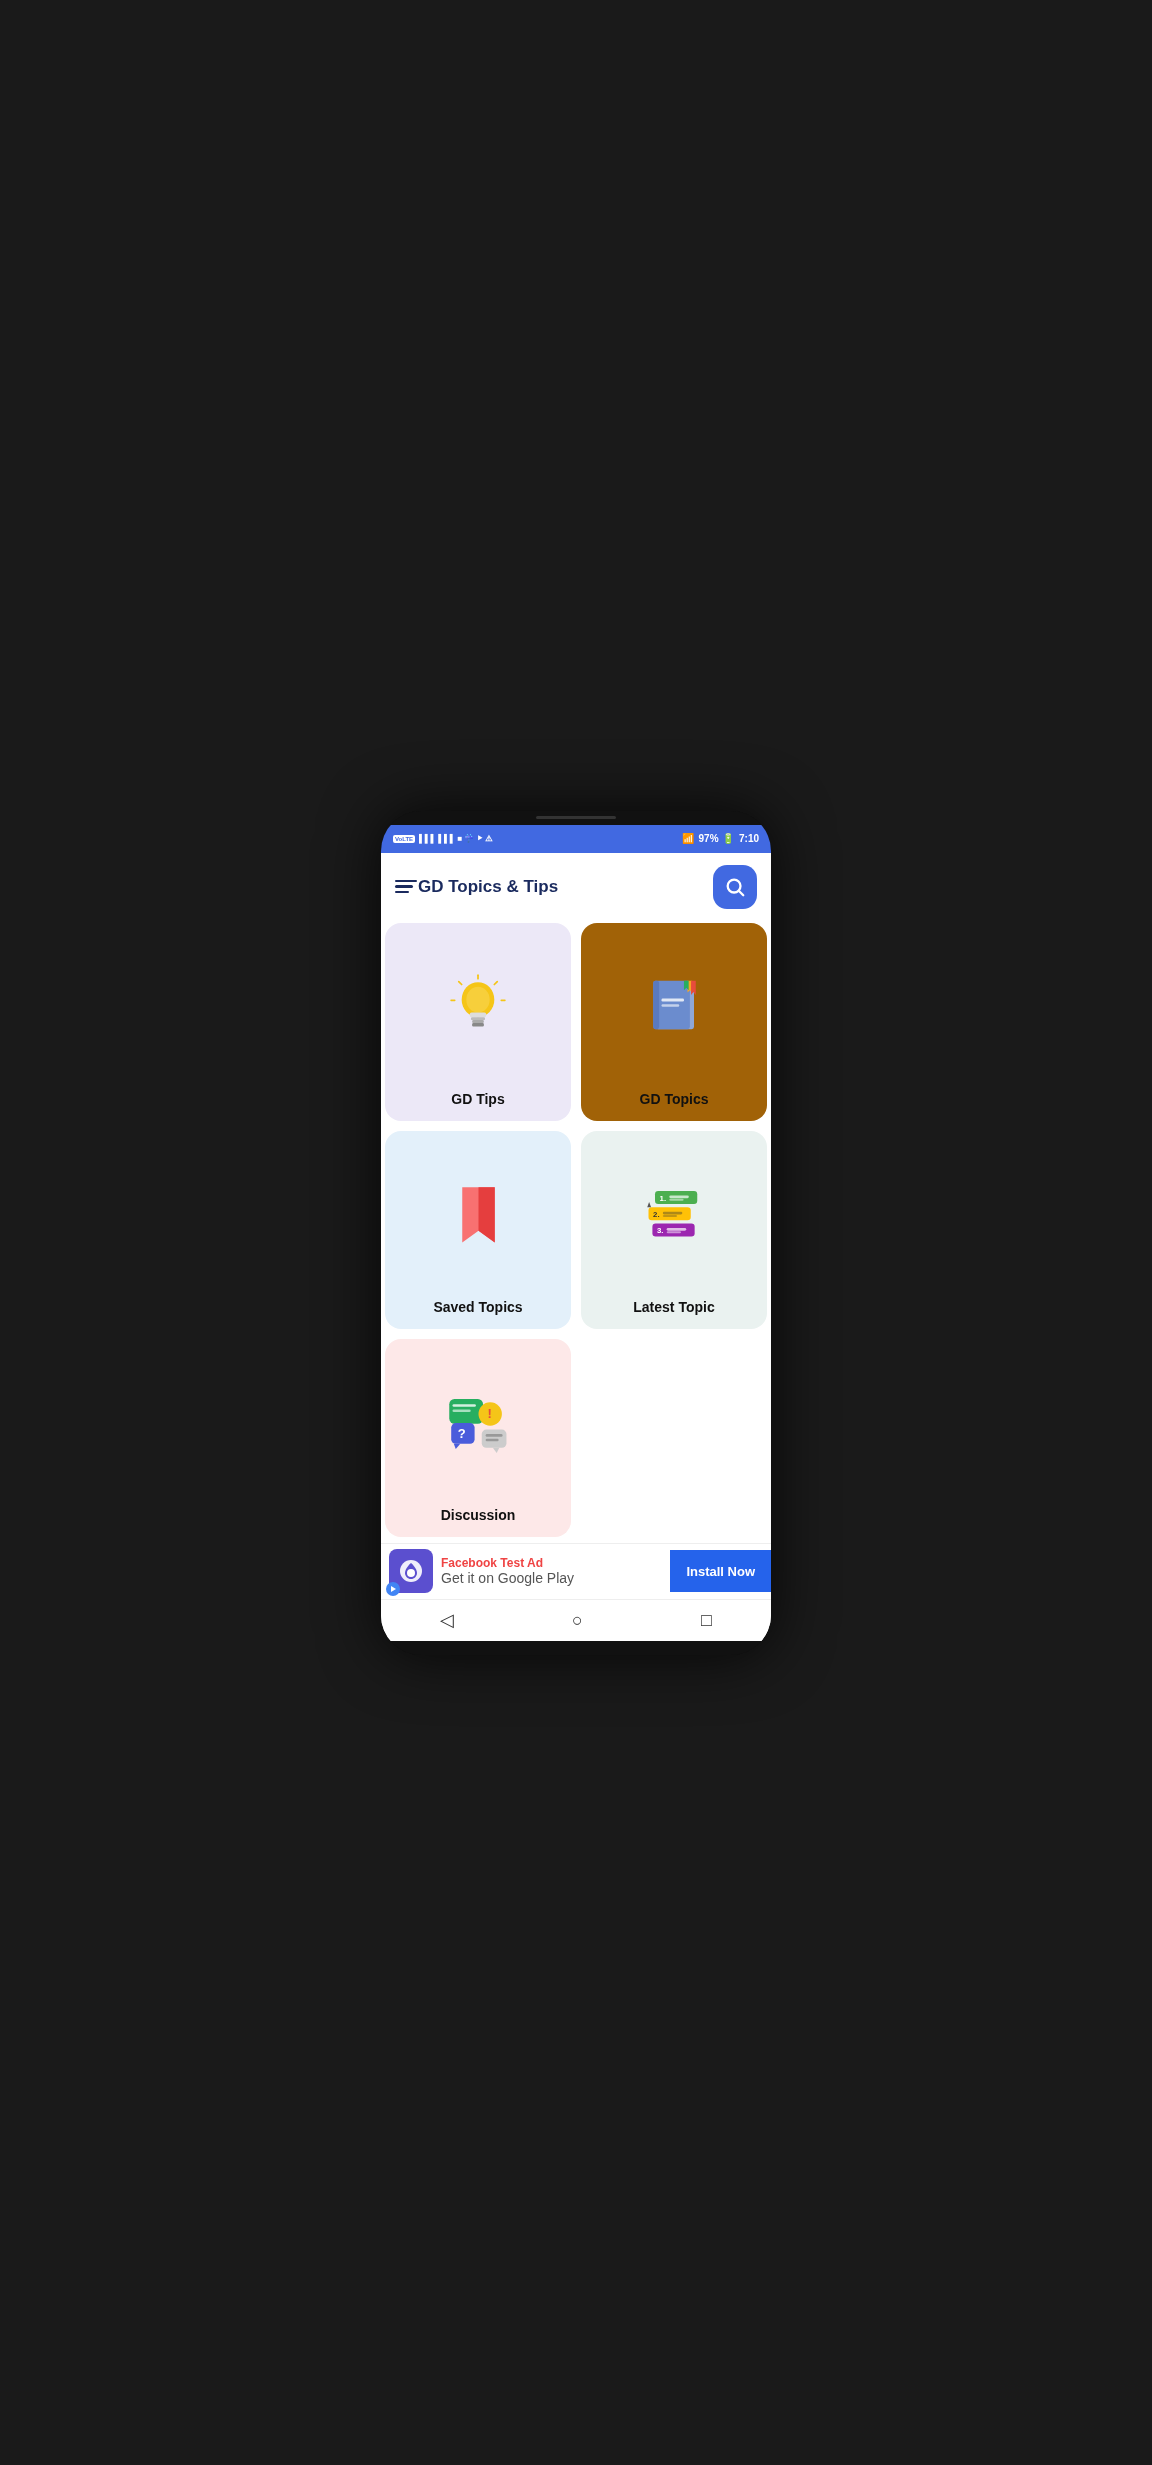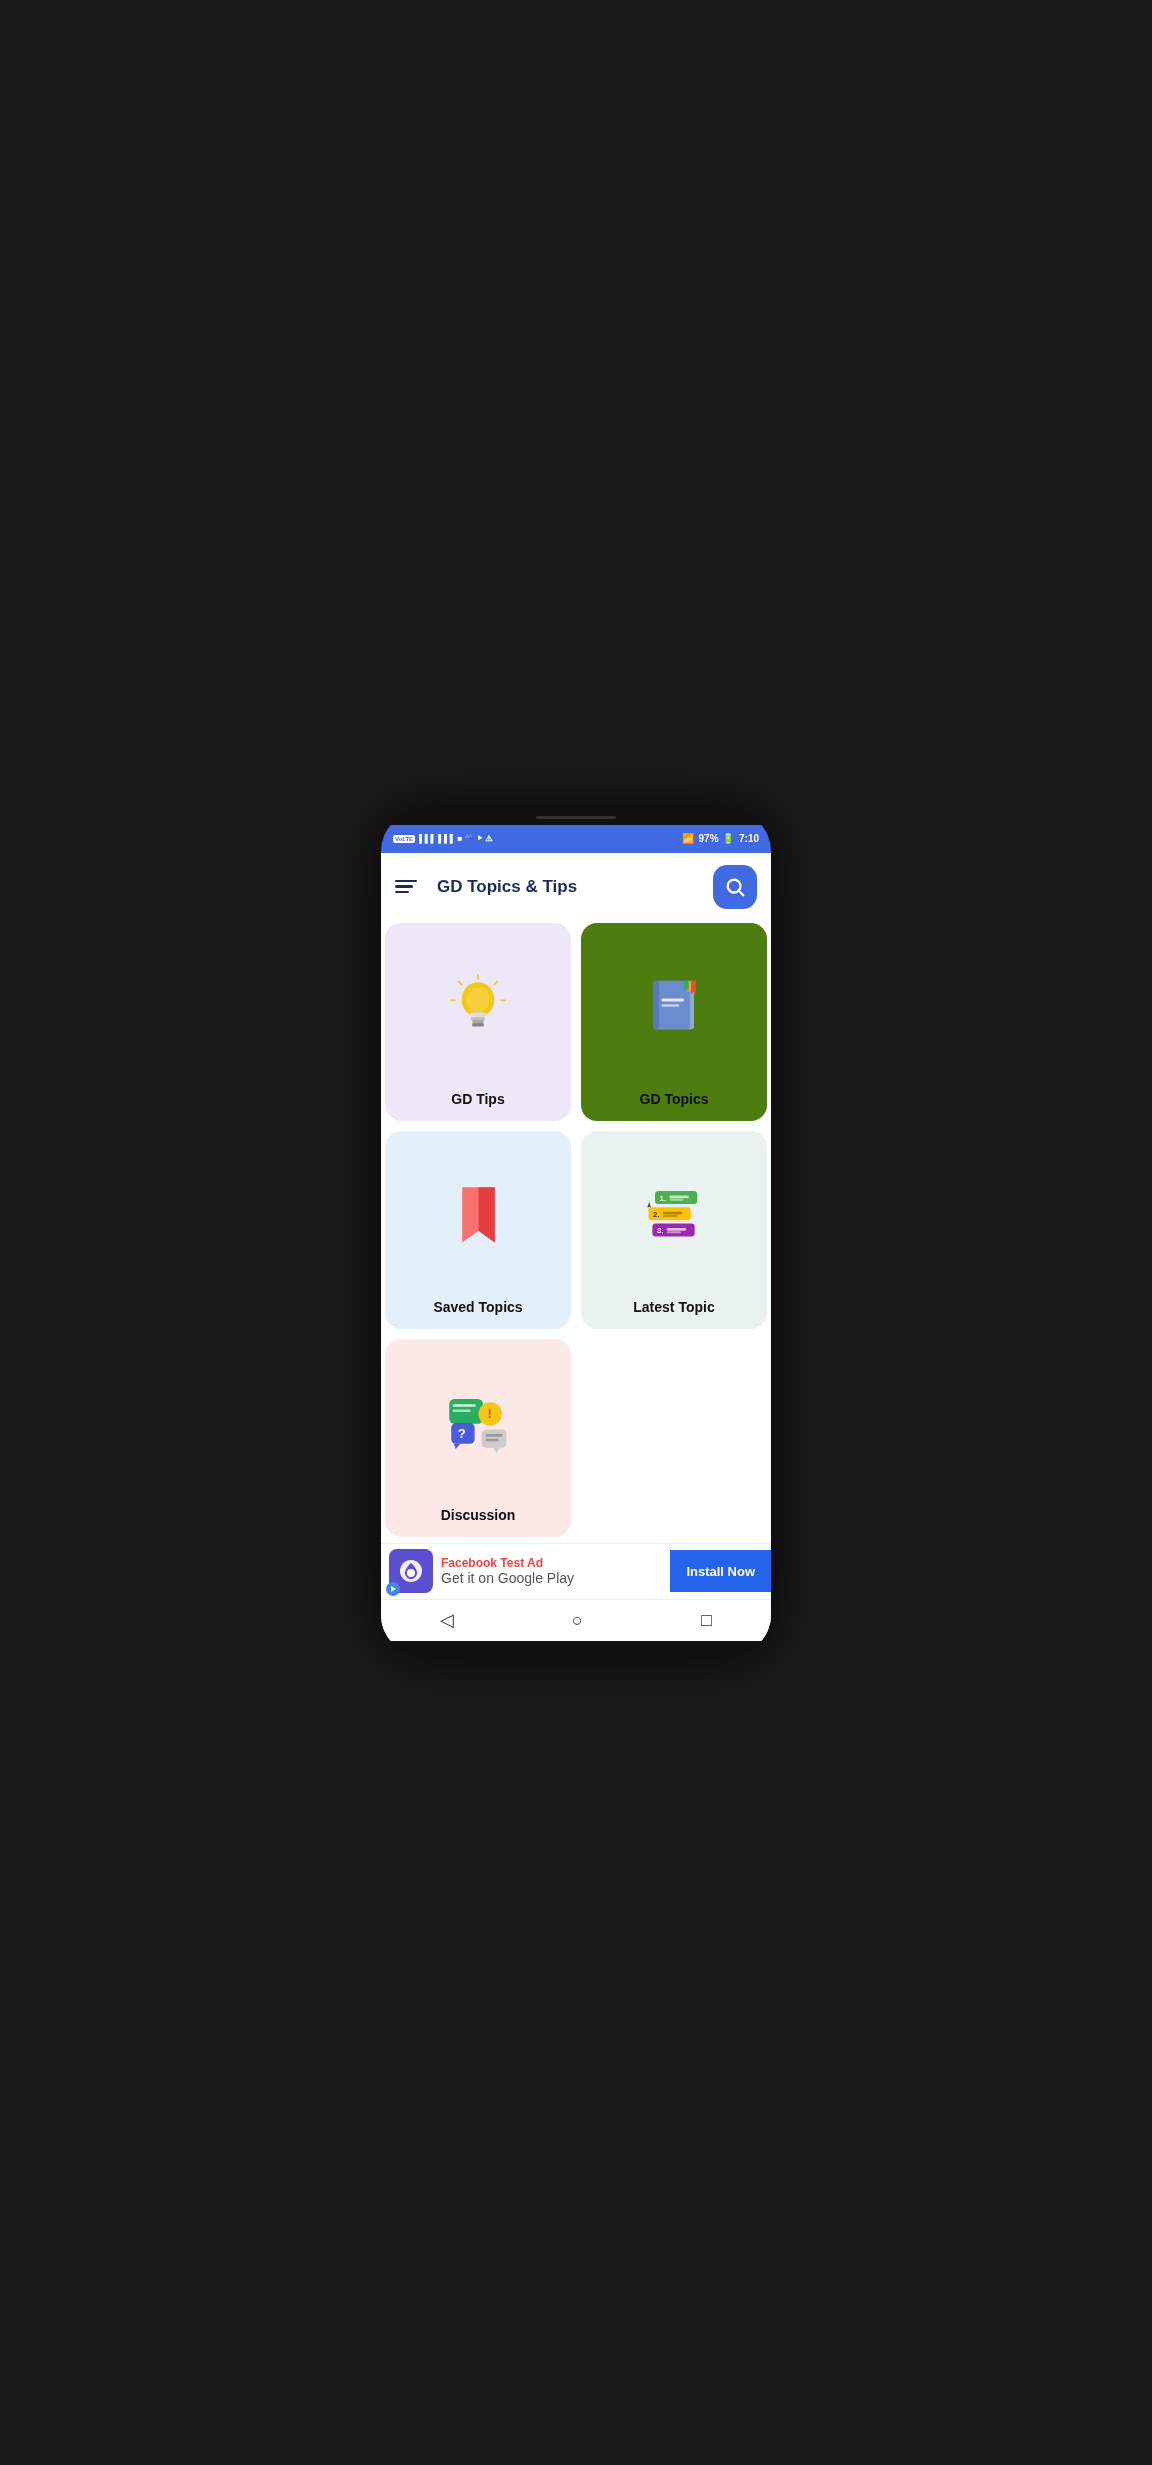--- a/index.html
+++ b/index.html
@@ -88,21 +88,21 @@
       background: white;
       padding: 12px 14px 8px;
       display: flex;
       justify-content: space-between;
       align-items: center;
     }
 
     .header-left {
       display: flex;
       align-items: center;
-      gap: 20px;
+      gap: 1px;
     }
 
     .hamburger-icon {
       display: flex;
       flex-direction: column;
       gap: 3px;
     }
 
     .hamburger-icon span {
       display: block;
@@ -165,21 +165,21 @@
     .card-label {
       font-size: 14px;
       font-weight: 700;
       color: #111;
       margin-top: 8px;
       text-align: center;
     }
 
     
     .card-gd-tips { background: #ece8f7; }
-    .card-gd-topics { background: #4d7c0f; }
+    .card-gd-topics { background: #a16207; }
     .card-saved { background: #e3f0fa; }
     .card-latest { background: #eaf2f0; }
     .card-suggest { background: #edf7ed; }
     .card-discussion { background: #fde8e8; }
 
     
     .bulb-svg { width: 70px; height: 70px; }
 
     
     .book-svg { width: 65px; height: 65px; }

